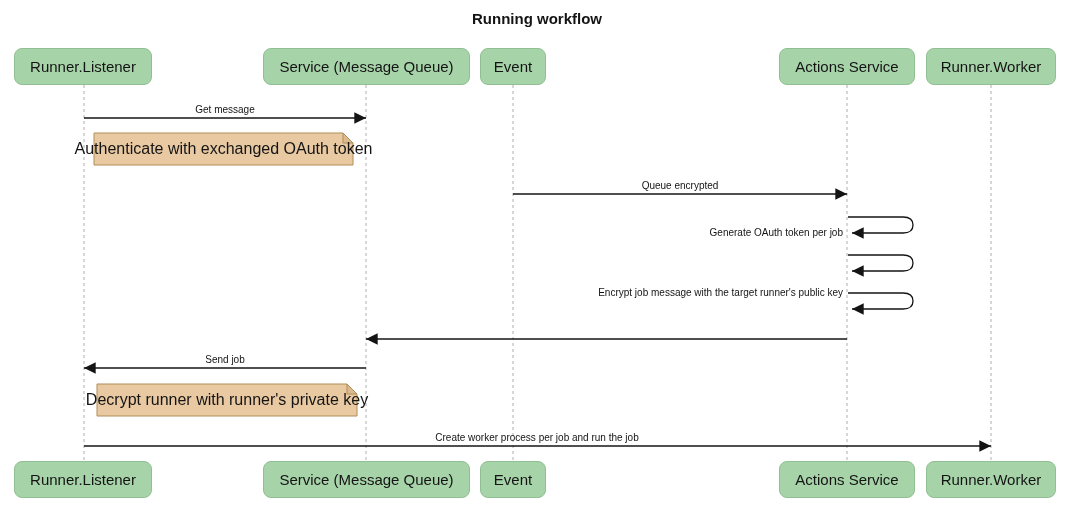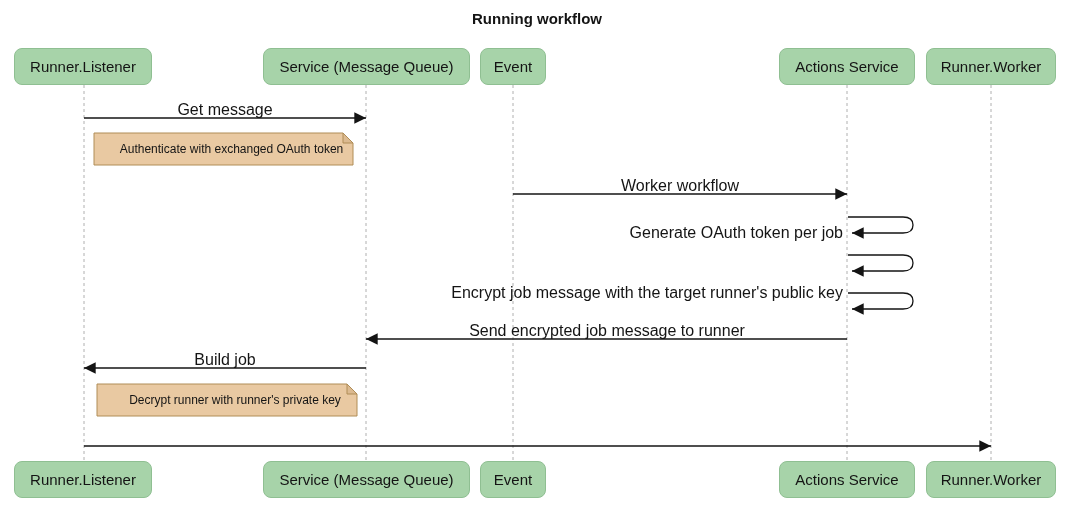--- a/index.html
+++ b/index.html
@@ -36,36 +36,35 @@
   }
   .actor.top { top: 48px; }
   .actor.bottom { top: 461px; }
   .overlay {
     position: absolute;
     left: 0; top: 0;
     pointer-events: none;
   }
   .msg {
     position: absolute;
-    font-size: 16px;
+    font-size: 10px;
     line-height: 14px;
     color: var(--text, #111);
     white-space: nowrap;
   }
   .msg.center { width: 300px; text-align: center; }
   .msg.right { text-align: right; }
   .note-label {
     position: absolute;
     display: flex;
     align-items: center;
     justify-content: center;
-    font-size: 12px;
+    font-size: 16px;
     color: var(--text, #111);
     white-space: nowrap;
-    margin-left: 8px;
   }
 </style>
 </head>
 <body>
 
 <div class="diagram">
 
   <div class="title">Running workflow</div>
 
   <div class="actor top" style="left:14px;  width:138px;">
@@ -122,22 +121,22 @@
     <line x1="366" y1="368" x2="84" y2="368" stroke="var(--line)" stroke-width="1.3" marker-end="url(#arrow)"></line>
     <line x1="84" y1="446" x2="991" y2="446" stroke="var(--line)" stroke-width="1.3" marker-end="url(#arrow)"></line>
 
     <path d="M94,133 L343,133 L353,143 L353,165 L94,165 Z" fill="var(--note-fill)" stroke="var(--note-border)" stroke-width="1"></path>
     <path d="M343,133 L343,143 L353,143 Z" fill="var(--note-fold)" stroke="var(--note-border)" stroke-width="1"></path>
     <path d="M97,384 L347,384 L357,394 L357,416 L97,416 Z" fill="var(--note-fill)" stroke="var(--note-border)" stroke-width="1"></path>
     <path d="M347,384 L347,394 L357,394 Z" fill="var(--note-fold)" stroke="var(--note-border)" stroke-width="1"></path>
   </svg>
 
   <div class="msg center" style="left:75px;  top:103px;">Get message</div>
-  <div class="msg center" style="left:530px; top:179px;">Worker workflow</div>
+  <div class="msg center" style="left:530px; top:179px;">Queue encrypted</div>
   <div class="msg right" style="right:229px; top:210px;margin-top:16px;">Generate OAuth token per job</div>
   <div class="msg right" style="right:229px; top:286px;">Encrypt job message with the target runner's public key</div>
-  <div class="msg center" style="left:457px; top:324px;">Send encrypted job message to runner</div>
-  <div class="msg center" style="left:75px;  top:353px;">Build job</div>
+  <div class="msg center" style="left:75px;  top:353px;">Send job</div>
+  <div class="msg center" style="left:387px; top:431px;">Create worker process per job and run the job</div>
 
   <div class="note-label" style="left:94px; top:133px; width:259px; height:32px;">Authenticate with exchanged OAuth token</div>
   <div class="note-label" style="left:97px; top:384px; width:260px; height:32px;">Decrypt runner with runner's private key</div>
 
 </div>
 
 </body></html>

